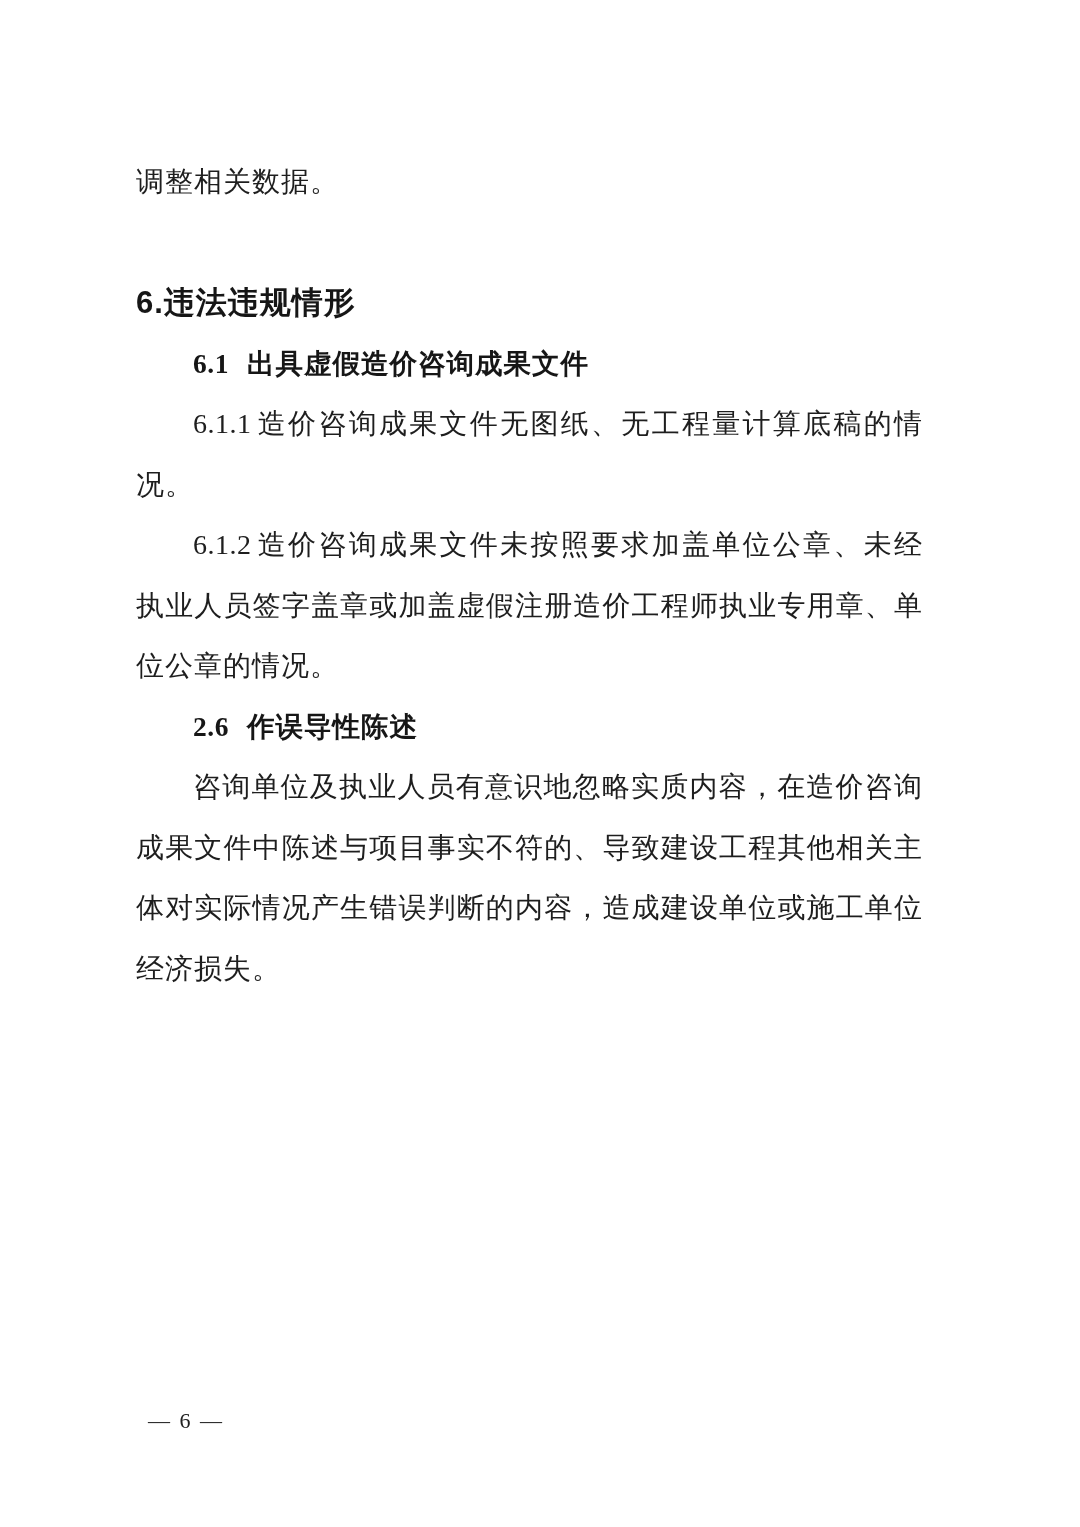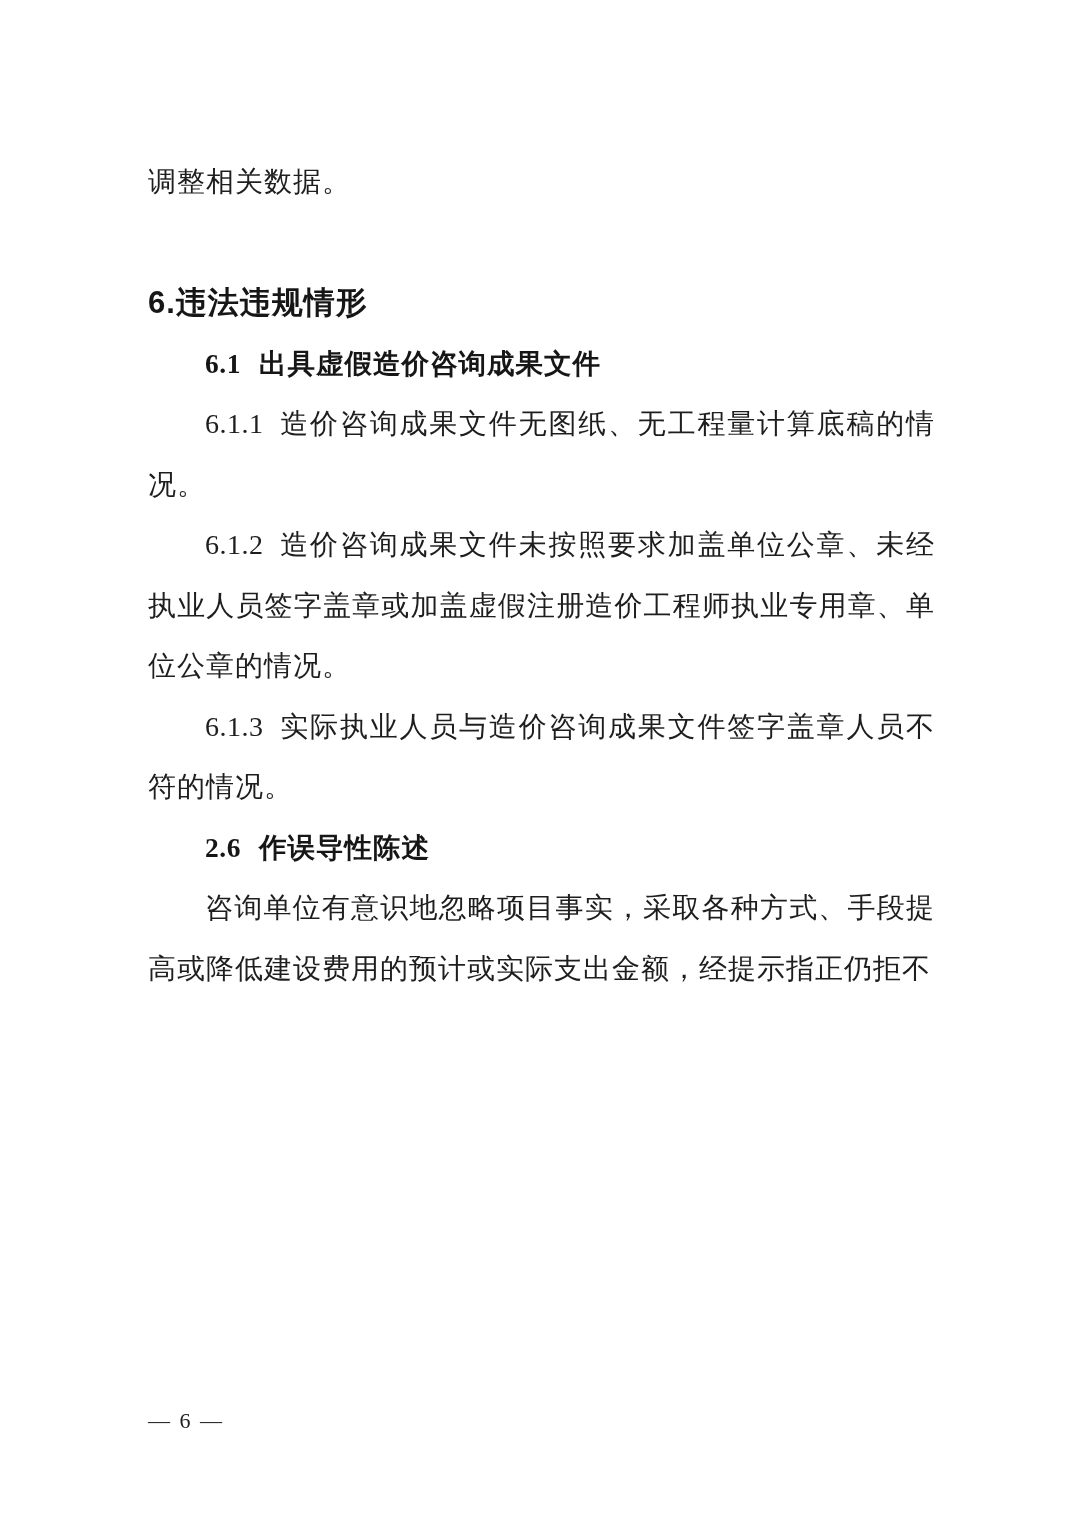--- a/index.html
+++ b/index.html
@@ -10,21 +10,21 @@
   .page {
     position: relative;
     width: 1080px;
     height: 1527px;
     background: #ffffff;
     overflow: hidden;
     font-family: "Liberation Serif", "DejaVu Serif", serif;
   }
   .doc {
     position: absolute;
-    left: 148px;
+    left: 136px;
     top: 152px;
     width: 787px;
   }
   .doc p {
     margin: 0;
     font-size: 28px;
     line-height: 60.5px;
     letter-spacing: 1px;
     text-align: justify;
     text-justify: inter-character;
@@ -49,21 +49,21 @@
     font-size: 27.5px !important;
     color: #161616 !important;
   }
   .sec-num {
     font-weight: 700;
     letter-spacing: 0.5px;
     margin-right: 18px;
   }
   .item-num {
     letter-spacing: 0.5px;
-    margin-right: 16px;
+    margin-right: 5px;
   }
   .footer {
     position: absolute;
     left: 148px;
     top: 1401px;
     font-size: 22px;
     line-height: 40px;
     letter-spacing: 2px;
     color: #222222;
     font-family: "Liberation Serif", "DejaVu Serif", serif;
@@ -79,24 +79,23 @@
 
     <p class="chapter">6.违法违规情形</p>
 
     <p class="indent sec-head"><span class="sec-num">6.1</span><span>出具虚假造价咨询成果文件</span></p>
 
 
     <p class="indent"><span class="item-num">6.1.1</span><span>造价咨询成果文件无图纸、无工程量计算底稿的情况。</span></p>
 
     <p class="indent"><span class="item-num">6.1.2</span><span>造价咨询成果文件未按照要求加盖单位公章、未经执业人员签字盖章或加盖虚假注册造价工程师执业专用章、单位公章的情况。</span></p>
 
-    <p class="indent"><span class="item-num">6.1.3</span><span>实际执业人员与造价咨询成果文件签字盖章人员不符的情况。</span></p>
 
     <p class="indent sec-head"><span class="sec-num">2.6</span><span>作误导性陈述</span></p>
 
+    <p class="indent">咨询单位及执业人员有意识地忽略实质内容，在造价咨询成果文件中陈述与项目事实不符的、导致建设工程其他相关主体对实际情况产生错误判断的内容，造成建设单位或施工单位经济损失。</p>
 
 
-    <p class="indent">咨询单位有意识地忽略项目事实，采取各种方式、手段提高或降低建设费用的预计或实际支出金额，经提示指正仍拒不</p>
 
   </div>
 
   <div class="footer">— 6 —</div>
 </div>
 
 </body></html>

